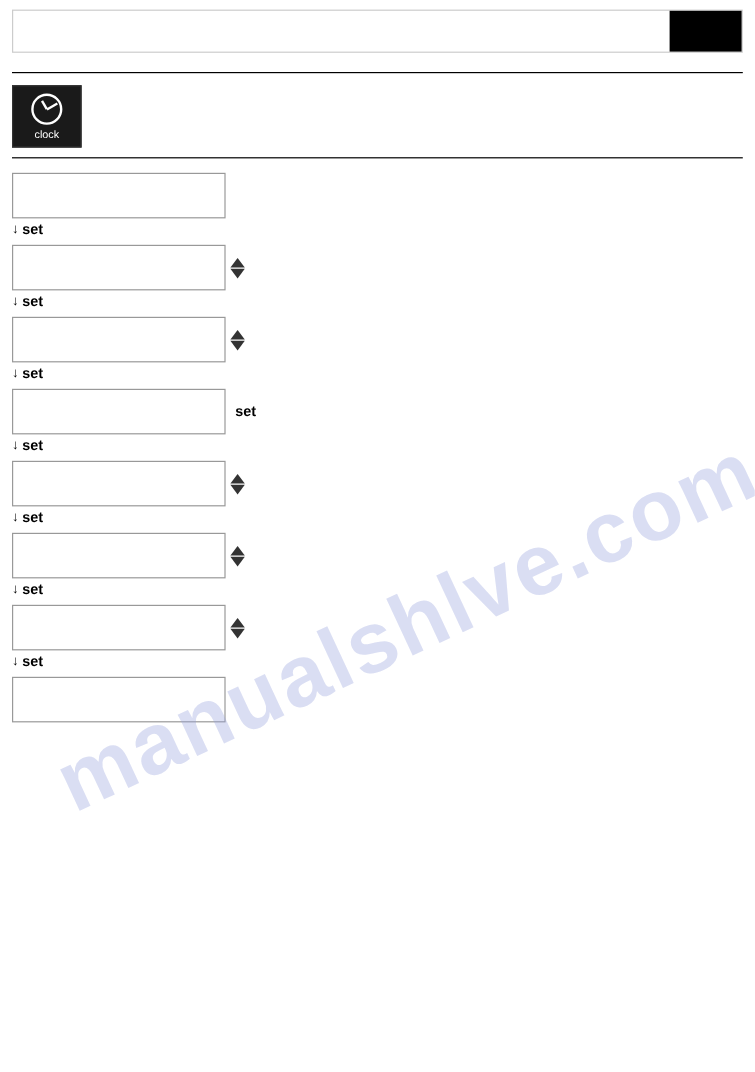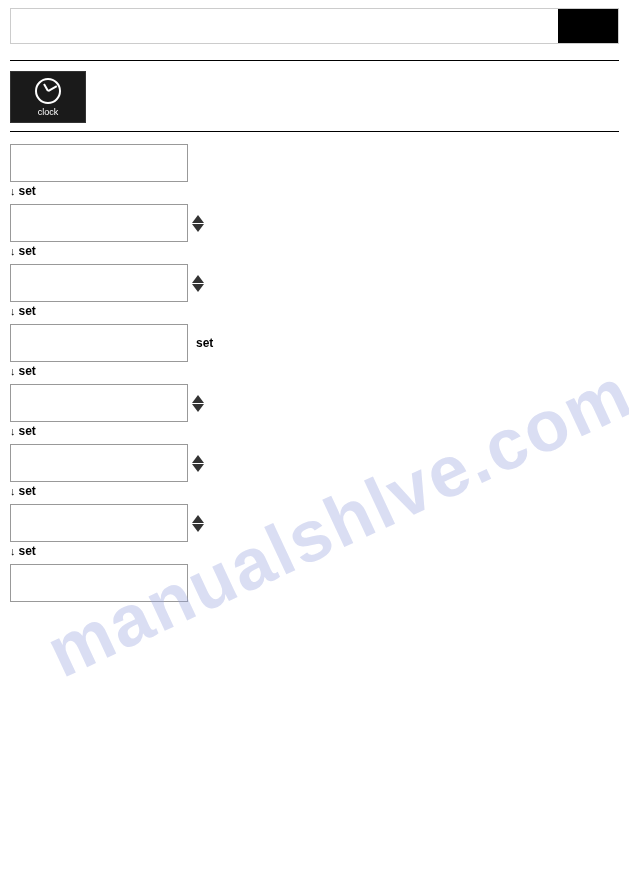--- a/index.html
+++ b/index.html
@@ -73,21 +73,21 @@
 
     
     .clock-section {
       display: flex;
       align-items: center;
       margin: 10px 10px 0 10px;
       padding-bottom: 8px;
     }
 
     .clock-icon {
-      width: 76px;
+      width: 58px;
       height: 52px;
       background: #1a1a1a;
       display: flex;
       flex-direction: column;
       align-items: center;
       justify-content: center;
       color: #ffffff;
       font-size: 11px;
       border: 1px solid #333;
     }

